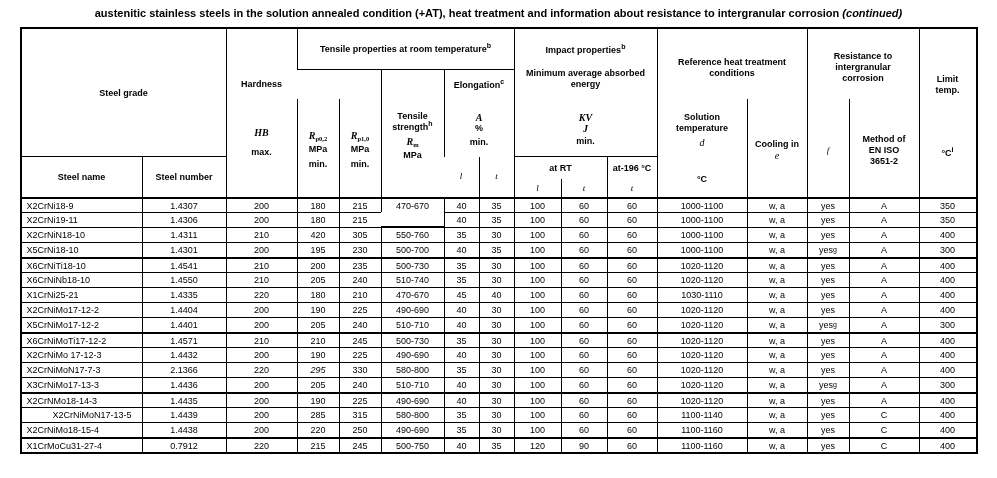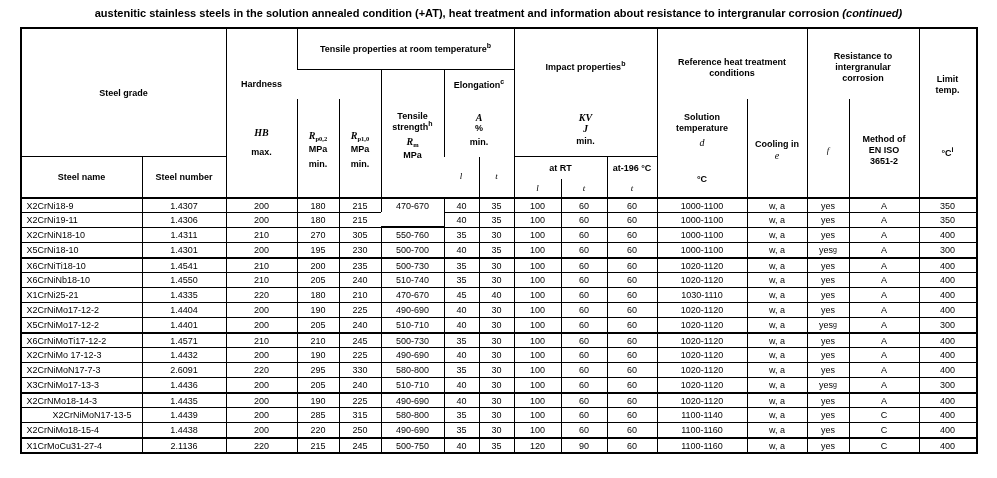--- a/index.html
+++ b/index.html
@@ -138,20 +138,21 @@
     <div class="h g-elongsym bl col-v top pt4 lh">
       <span class="ser-bi">A</span>
       <span>%</span>
       <span style="margin-top:3px">min.</span>
     </div>
     <div class="g-elong-l bot ser-i">l</div>
     <div class="g-elong-t bot bl ser-i">t</div>
 
     <div class="h g-impactgrp bl col-v top pt8 lh">
       <span><span>Impact properties</span><sup>b</sup></span>
+      <span style="margin-top:12px">Minimum average absorbed energy</span>
     </div>
     <div class="h g-impactsym bl col-v top pt4 lh">
       <span class="ser-bi">KV</span>
       <span class="ser-bi">J</span>
       <span style="margin-top:2px">min.</span>
     </div>
     <div class="h g-atrt bl">at RT</div>
     <div class="g-atrt-l bl ser-i">l</div>
     <div class="g-atrt-t bl ser-i">t</div>
     <div class="h g-at196 bl">at-196 °C</div>
@@ -213,21 +214,21 @@
       <div class="bcell bl" style="grid-area: 7 / 10;">60</div>
       <div class="bcell bl" style="grid-area: 7 / 11;">60</div>
       <div class="bcell bl" style="grid-area: 7 / 12;">1000-1100</div>
       <div class="bcell bl" style="grid-area: 7 / 13;">w, a</div>
       <div class="bcell bl" style="grid-area: 7 / 14;">yes</div>
       <div class="bcell bl" style="grid-area: 7 / 15;">A</div>
       <div class="bcell bl" style="grid-area: 7 / 16;">350</div>
       <div class="bcell left" style="grid-area: 8 / 1;">X2CrNiN18-10</div>
       <div class="bcell bl" style="grid-area: 8 / 2;">1.4311</div>
       <div class="bcell bl" style="grid-area: 8 / 3;">210</div>
-      <div class="bcell bl" style="grid-area: 8 / 4;">270</div>
+      <div class="bcell bl" style="grid-area: 8 / 4;">420</div>
       <div class="bcell bl" style="grid-area: 8 / 5;">305</div>
       <div class="bcell bl" style="grid-area: 8 / 6;">550-760</div>
       <div class="bcell bl" style="grid-area: 8 / 7;">35</div>
       <div class="bcell bl" style="grid-area: 8 / 8;">30</div>
       <div class="bcell bl" style="grid-area: 8 / 9;">100</div>
       <div class="bcell bl" style="grid-area: 8 / 10;">60</div>
       <div class="bcell bl" style="grid-area: 8 / 11;">60</div>
       <div class="bcell bl" style="grid-area: 8 / 12;">1000-1100</div>
       <div class="bcell bl" style="grid-area: 8 / 13;">w, a</div>
       <div class="bcell bl" style="grid-area: 8 / 14;">yes</div>
@@ -361,23 +362,23 @@
       <div class="bcell bl" style="grid-area: 16 / 8;">30</div>
       <div class="bcell bl" style="grid-area: 16 / 9;">100</div>
       <div class="bcell bl" style="grid-area: 16 / 10;">60</div>
       <div class="bcell bl" style="grid-area: 16 / 11;">60</div>
       <div class="bcell bl" style="grid-area: 16 / 12;">1020-1120</div>
       <div class="bcell bl" style="grid-area: 16 / 13;">w, a</div>
       <div class="bcell bl" style="grid-area: 16 / 14;">yes</div>
       <div class="bcell bl" style="grid-area: 16 / 15;">A</div>
       <div class="bcell bl" style="grid-area: 16 / 16;">400</div>
       <div class="bcell left" style="grid-area: 17 / 1;">X2CrNiMoN17-7-3</div>
-      <div class="bcell bl" style="grid-area: 17 / 2;">2.6091</div>
+      <div class="bcell bl" style="grid-area: 17 / 2;">2.1366</div>
       <div class="bcell bl" style="grid-area: 17 / 3;">220</div>
-      <div class="bcell bl" style="grid-area: 17 / 4;">295</div>
+      <div class="bcell bl" style="grid-area: 17 / 4; font-style: italic;">295</div>
       <div class="bcell bl" style="grid-area: 17 / 5;">330</div>
       <div class="bcell bl" style="grid-area: 17 / 6;">580-800</div>
       <div class="bcell bl" style="grid-area: 17 / 7;">35</div>
       <div class="bcell bl" style="grid-area: 17 / 8;">30</div>
       <div class="bcell bl" style="grid-area: 17 / 9;">100</div>
       <div class="bcell bl" style="grid-area: 17 / 10;">60</div>
       <div class="bcell bl" style="grid-area: 17 / 11;">60</div>
       <div class="bcell bl" style="grid-area: 17 / 12;">1020-1120</div>
       <div class="bcell bl" style="grid-area: 17 / 13;">w, a</div>
       <div class="bcell bl" style="grid-area: 17 / 14;">yes</div>
@@ -444,21 +445,21 @@
       <div class="bcell bl" style="grid-area: 21 / 8;">30</div>
       <div class="bcell bl" style="grid-area: 21 / 9;">100</div>
       <div class="bcell bl" style="grid-area: 21 / 10;">60</div>
       <div class="bcell bl" style="grid-area: 21 / 11;">60</div>
       <div class="bcell bl" style="grid-area: 21 / 12;">1100-1160</div>
       <div class="bcell bl" style="grid-area: 21 / 13;">w, a</div>
       <div class="bcell bl" style="grid-area: 21 / 14;">yes</div>
       <div class="bcell bl" style="grid-area: 21 / 15;">C</div>
       <div class="bcell bl" style="grid-area: 21 / 16;">400</div>
       <div class="bcell left thick" style="grid-area: 22 / 1;">X1CrMoCu31-27-4</div>
-      <div class="bcell bl thick" style="grid-area: 22 / 2;">2.1136</div>
+      <div class="bcell bl thick" style="grid-area: 22 / 2;">0.7912</div>
       <div class="bcell bl thick" style="grid-area: 22 / 3;">220</div>
       <div class="bcell bl thick" style="grid-area: 22 / 4;">215</div>
       <div class="bcell bl thick" style="grid-area: 22 / 5;">245</div>
       <div class="bcell bl thick" style="grid-area: 22 / 6;">500-750</div>
       <div class="bcell bl thick" style="grid-area: 22 / 7;">40</div>
       <div class="bcell bl thick" style="grid-area: 22 / 8;">35</div>
       <div class="bcell bl thick" style="grid-area: 22 / 9;">120</div>
       <div class="bcell bl thick" style="grid-area: 22 / 10;">90</div>
       <div class="bcell bl thick" style="grid-area: 22 / 11;">60</div>
       <div class="bcell bl thick" style="grid-area: 22 / 12;">1100-1160</div>

